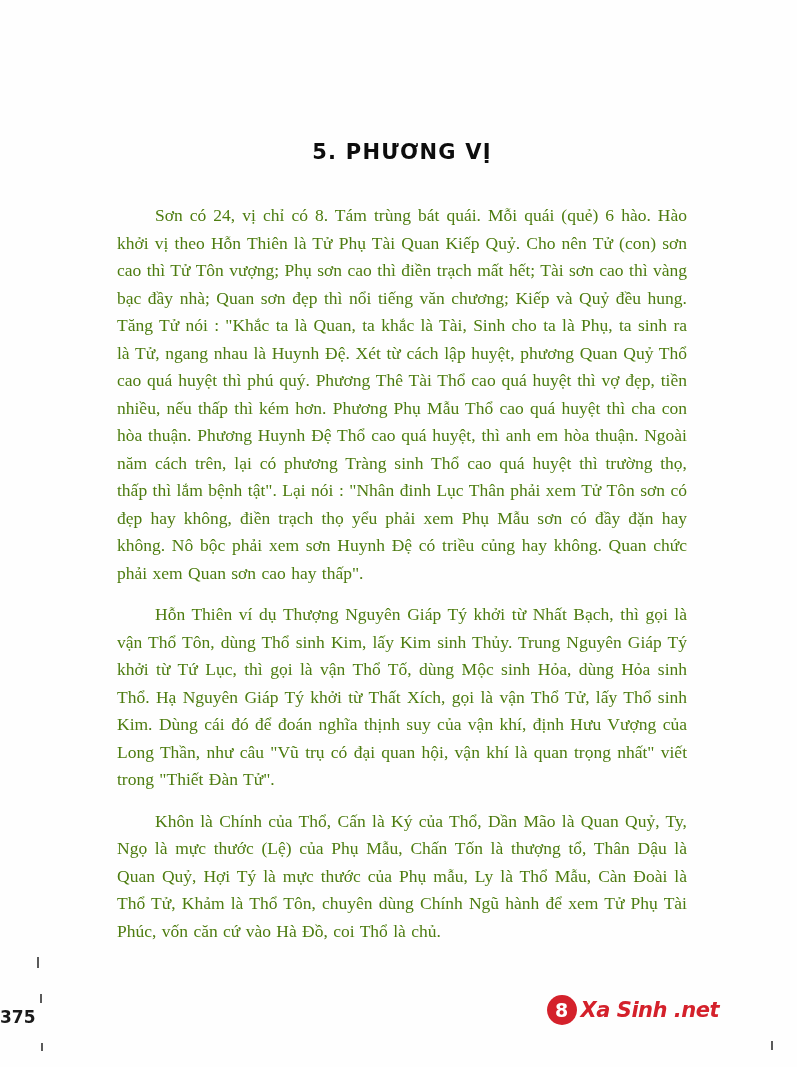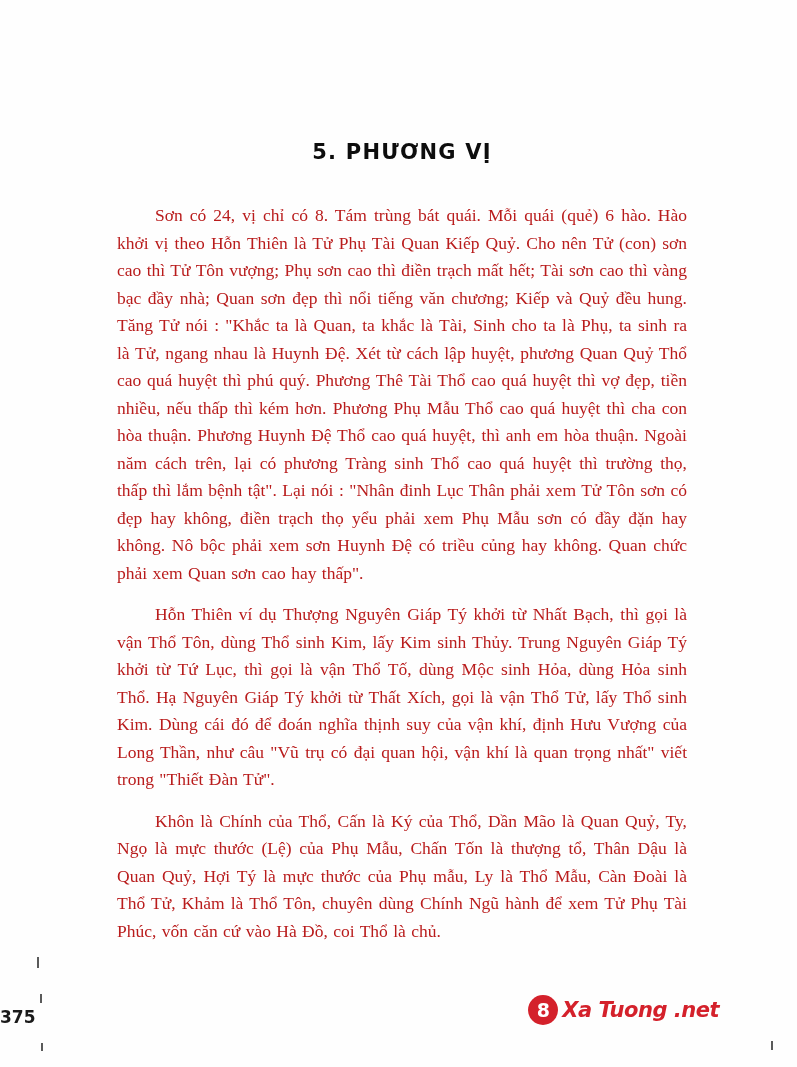--- a/index.html
+++ b/index.html
@@ -31,21 +31,21 @@
     letter-spacing: 1.2px;
     color: #0d0d0d;
     margin: 0 0 38px 0;
   }
   p.para {
     margin: 0 0 14px 0;
     text-align: justify;
     text-justify: inter-word;
     font-size: 17.5px;
     line-height: 27.5px;
-    color: #b91c1c;
+    color: #4d7c0f;
     text-indent: 38px;
     word-spacing: 1px;
   }
   p.para:last-child {
     margin-bottom: 0;
   }
   .footer {
     position: absolute;
     left: 0;
     bottom: 22px;
@@ -112,21 +112,21 @@
 
     <p class="para">Sơn có 24, vị chỉ có 8. Tám trùng bát quái. Mỗi quái (quẻ) 6 hào. Hào khởi vị theo Hỗn Thiên là Tử Phụ Tài Quan Kiếp Quỷ. Cho nên Tử (con) sơn cao thì Tử Tôn vượng; Phụ sơn cao thì điền trạch mất hết; Tài sơn cao thì vàng bạc đầy nhà; Quan sơn đẹp thì nổi tiếng văn chương; Kiếp và Quỷ đều hung. Tăng Tử nói : "Khắc ta là Quan, ta khắc là Tài, Sinh cho ta là Phụ, ta sinh ra là Tử, ngang nhau là Huynh Đệ. Xét từ cách lập huyệt, phương Quan Quỷ Thổ cao quá huyệt thì phú quý. Phương Thê Tài Thổ cao quá huyệt thì vợ đẹp, tiền nhiều, nếu thấp thì kém hơn. Phương Phụ Mẫu Thổ cao quá huyệt thì cha con hòa thuận. Phương Huynh Đệ Thổ cao quá huyệt, thì anh em hòa thuận. Ngoài năm cách trên, lại có phương Tràng sinh Thổ cao quá huyệt thì trường thọ, thấp thì lắm bệnh tật". Lại nói : "Nhân đinh Lục Thân phải xem Tử Tôn sơn có đẹp hay không, điền trạch thọ yểu phải xem Phụ Mẫu sơn có đầy đặn hay không. Nô bộc phải xem sơn Huynh Đệ có triều củng hay không. Quan chức phải xem Quan sơn cao hay thấp".</p>
     <p class="para">Hỗn Thiên ví dụ Thượng Nguyên Giáp Tý khởi từ Nhất Bạch, thì gọi là vận Thổ Tôn, dùng Thổ sinh Kim, lấy Kim sinh Thủy. Trung Nguyên Giáp Tý khởi từ Tứ Lục, thì gọi là vận Thổ Tố, dùng Mộc sinh Hỏa, dùng Hỏa sinh Thổ. Hạ Nguyên Giáp Tý khởi từ Thất Xích, gọi là vận Thổ Tử, lấy Thổ sinh Kim. Dùng cái đó để đoán nghĩa thịnh suy của vận khí, định Hưu Vượng của Long Thần, như câu "Vũ trụ có đại quan hội, vận khí là quan trọng nhất" viết trong "Thiết Đàn Tử".</p>
     <p class="para">Khôn là Chính của Thổ, Cấn là Ký của Thổ, Dần Mão là Quan Quỷ, Ty, Ngọ là mực thước (Lệ) của Phụ Mẫu, Chấn Tốn là thượng tổ, Thân Dậu là Quan Quỷ, Hợi Tý là mực thước của Phụ mẫu, Ly là Thổ Mẫu, Càn Đoài là Thổ Tử, Khảm là Thổ Tôn, chuyên dùng Chính Ngũ hành để xem Tử Phụ Tài Phúc, vốn căn cứ vào Hà Đồ, coi Thổ là chủ.</p>
   </div>
 
   <div class="footer">
     <div class="page-number">375</div>
     <div class="watermark">
       <div class="wm-badge">8</div>
-      <div class="wm-text">Xa Tuong .net</div>
+      <div class="wm-text">Xa Sinh .net</div>
     </div>
   </div>
 
   <div class="edge-mark m1"></div>
   <div class="edge-mark m2"></div>
   <div class="edge-mark m3"></div>
   <div class="edge-mark m4"></div>
 
 </div>
 

